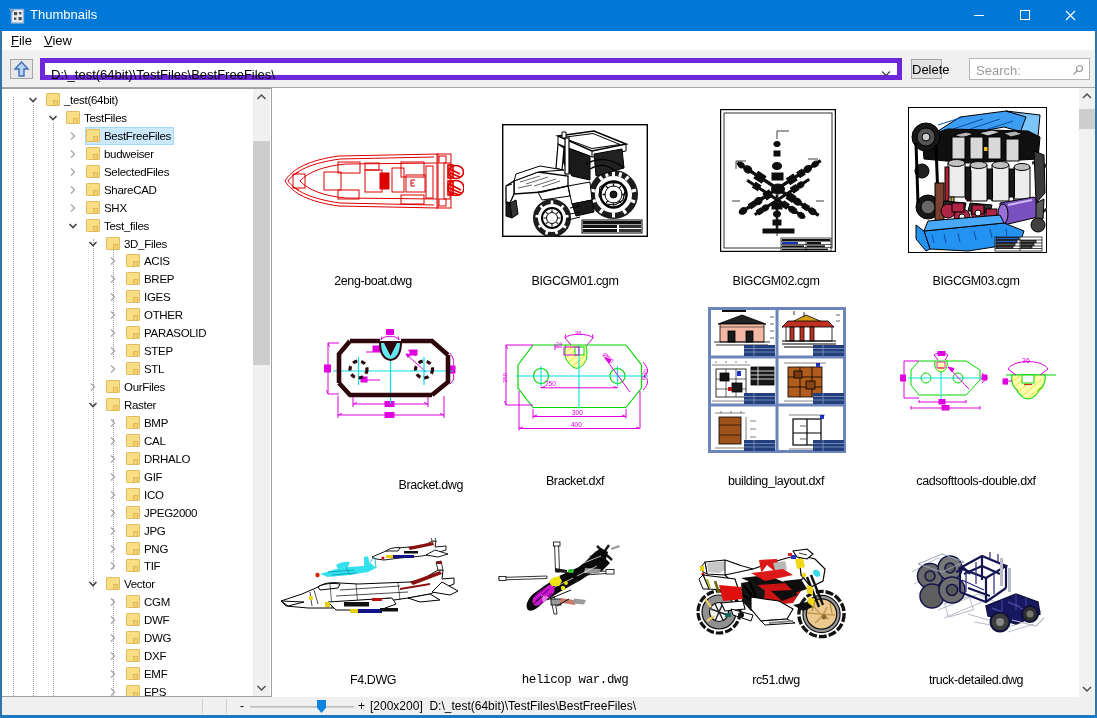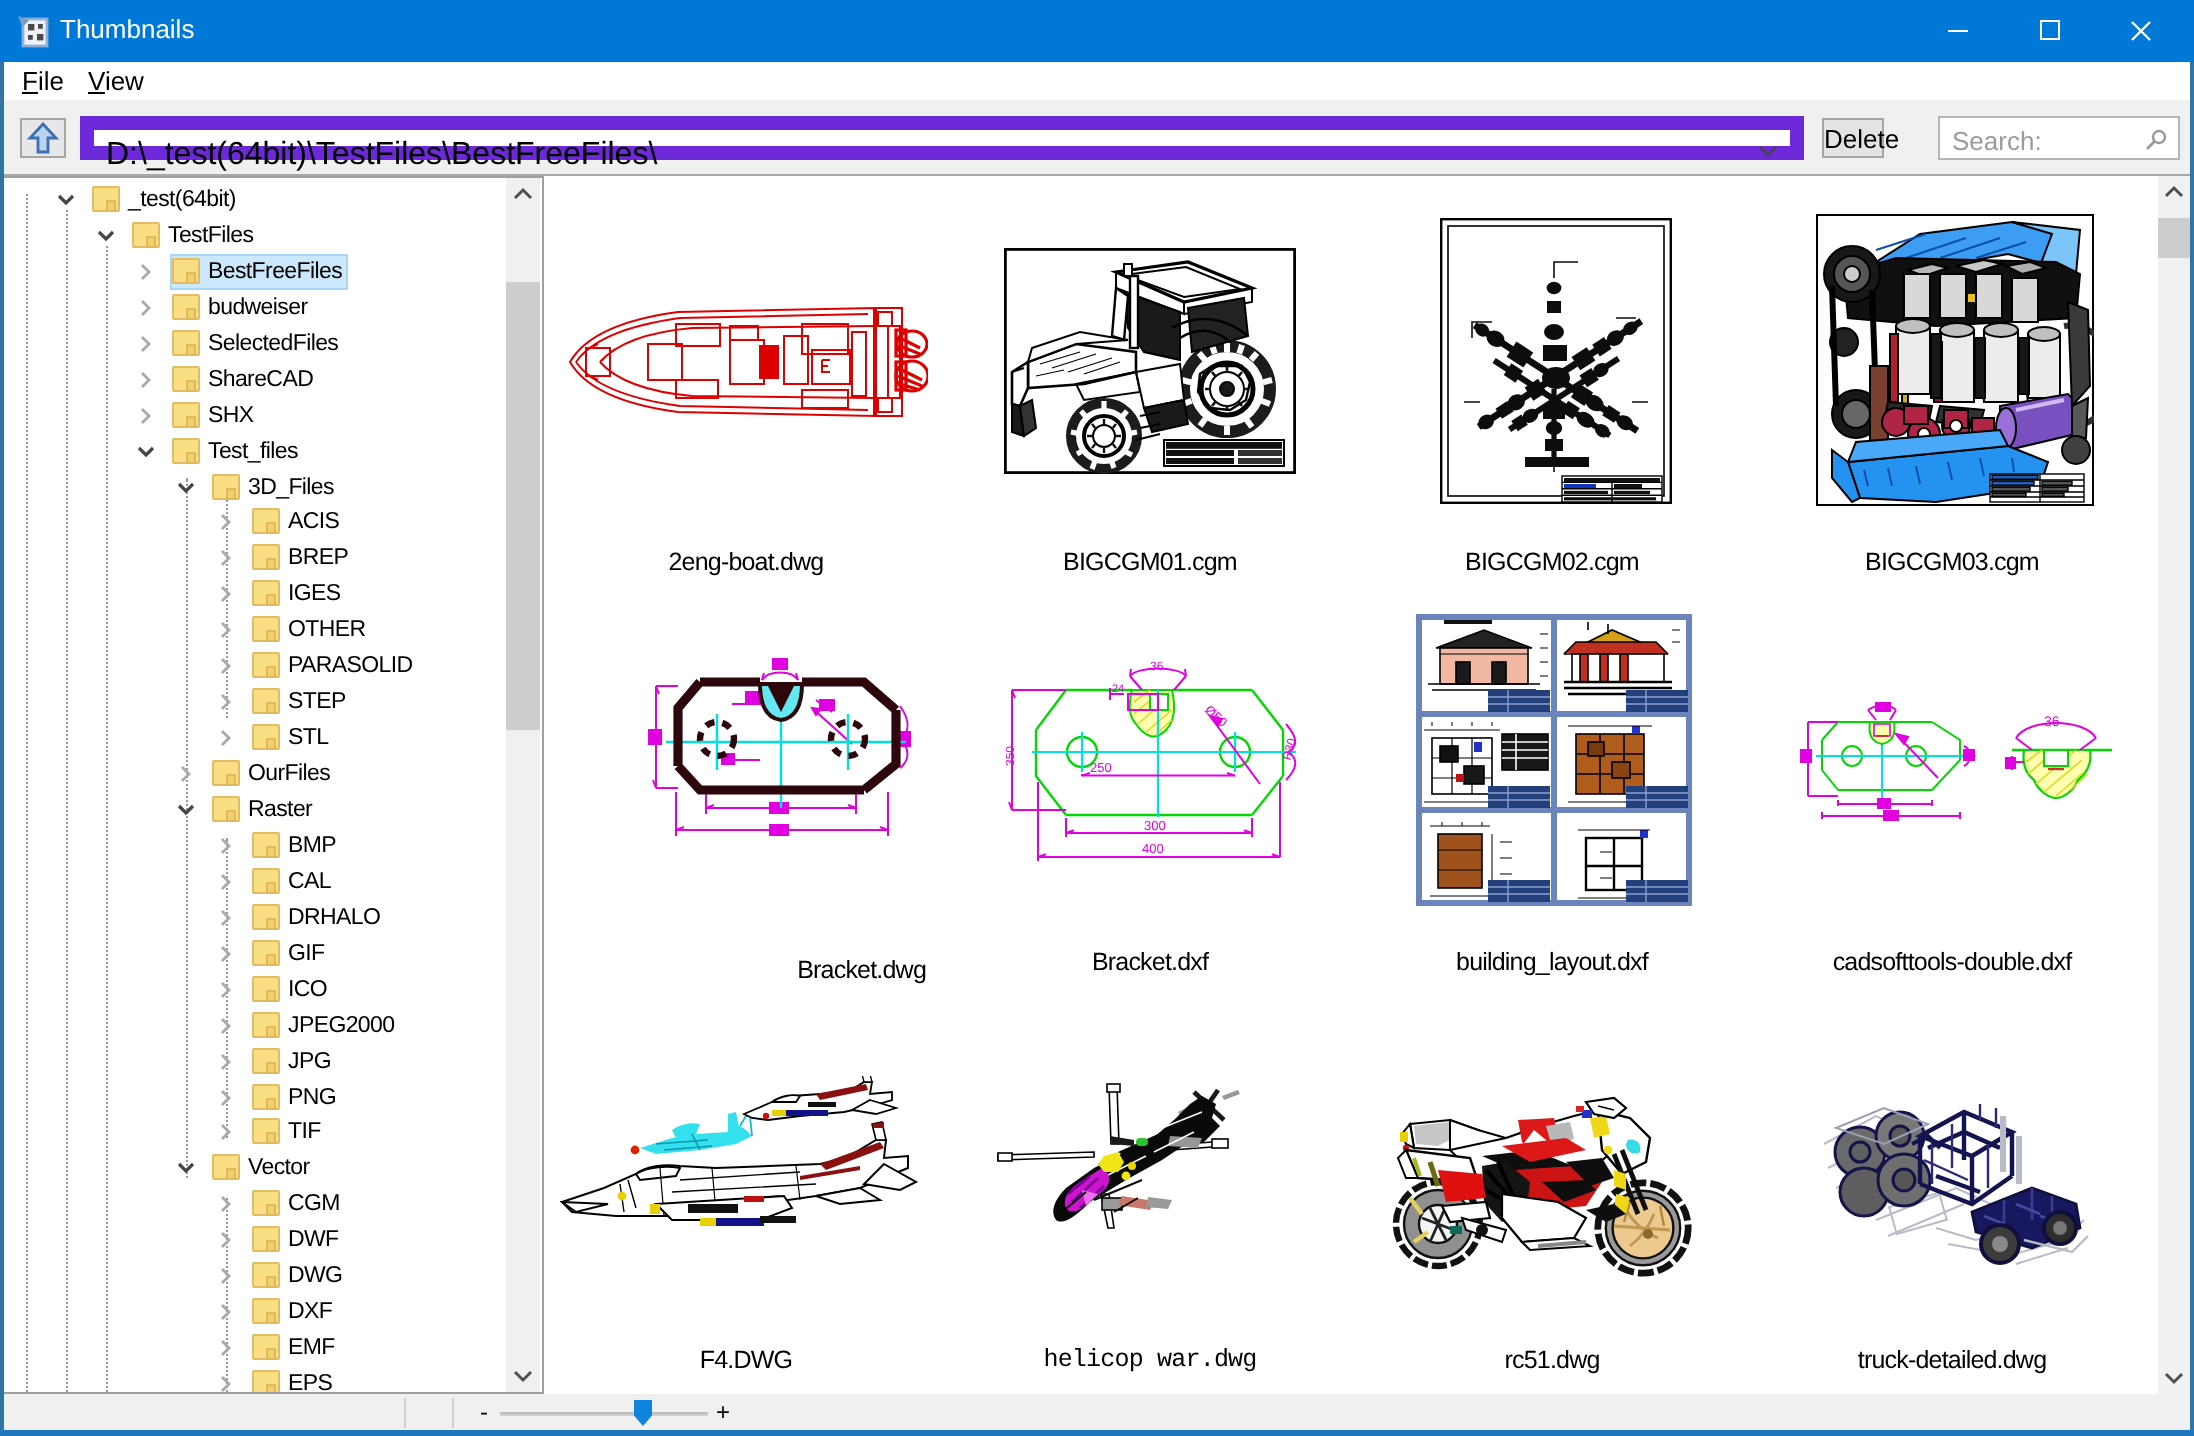--- a/index.html
+++ b/index.html
@@ -11,21 +11,21 @@
 #title { position:absolute; left:0; top:0; width:1097px; height:31px; background:#0078d7; }
 #title .txt { position:absolute; left:30px; top:7px; color:#fff; font-size:13px; }
 #appicon { position:absolute; left:8px; top:7px; width:17px; height:17px; }
 .capbtn { position:absolute; top:0; width:46px; height:31px; color:#fff; }
 
 #menubar { position:absolute; left:2px; top:31px; width:980px; height:19px; background:#fff; font-size:13px; color:#000; }
 #menubar span { position:absolute; top:2px; }
 
 #toolbar { position:absolute; left:2px; top:50px; width:1093px; height:38px; background:#f0f0f0; }
 #upbtn { position:absolute; left:8px; top:9px; width:23px; height:20px; background:#e7e7e9; border:1px solid #a6a6a6; }
-#combo { position:absolute; left:38px; top:8px; width:862px; height:22px; background:#fff; border:7px solid #6d28d9; font-size:16px; }
+#combo { position:absolute; left:38px; top:8px; width:862px; height:22px; background:#fff; border:5px solid #6d28d9; font-size:13px; }
 #combo .t { position:absolute; left:6px; top:4px; }
 #delete { position:absolute; left:909px; top:9px; width:31px; height:20px; background:#e3e3e5; border:1px solid #a5a5a5; font-size:13px; text-align:center; padding-top:2px; }
 #search { position:absolute; left:967px; top:8px; width:121px; height:22px; background:#fff; border:1px solid #b5b5b5; font-size:13px; color:#9b9b9b; }
 #search .t { position:absolute; left:6px; top:4px; }
 
 #tree { position:absolute; left:2px; top:88px; width:270px; height:609px; background:#fff; border:1px solid #a0a0a0; border-left:none; overflow:hidden; font-size:11.5px; letter-spacing:-0.3px; }
 .trow { position:absolute; height:18px; line-height:18px; white-space:nowrap; color:#000; }
 .fold { position:absolute; width:13.5px; height:13px; }
 .chev { position:absolute; width:10px; height:10px; }
 #treesb { position:absolute; left:251px; top:0; width:17px; height:607px; background:#f0f0f0; }
@@ -1102,14 +1102,15 @@
       </g>
     </svg>
   </div>
   <div id="status">
     <div class="sep" style="left:200px;"></div>
     <div class="sep" style="left:224px;"></div>
     <span style="position:absolute;left:238px;top:2px;">-</span>
     <div id="slider-track"></div>
     <div id="slider-thumb"></div>
     <span style="position:absolute;left:356px;top:2px;">+</span>
+    <span style="position:absolute;left:368px;top:2px;color:#000;">[200x200]&nbsp; D:\_test(64bit)\TestFiles\BestFreeFiles\</span>
   </div>
 </div>
 
 </body></html>

